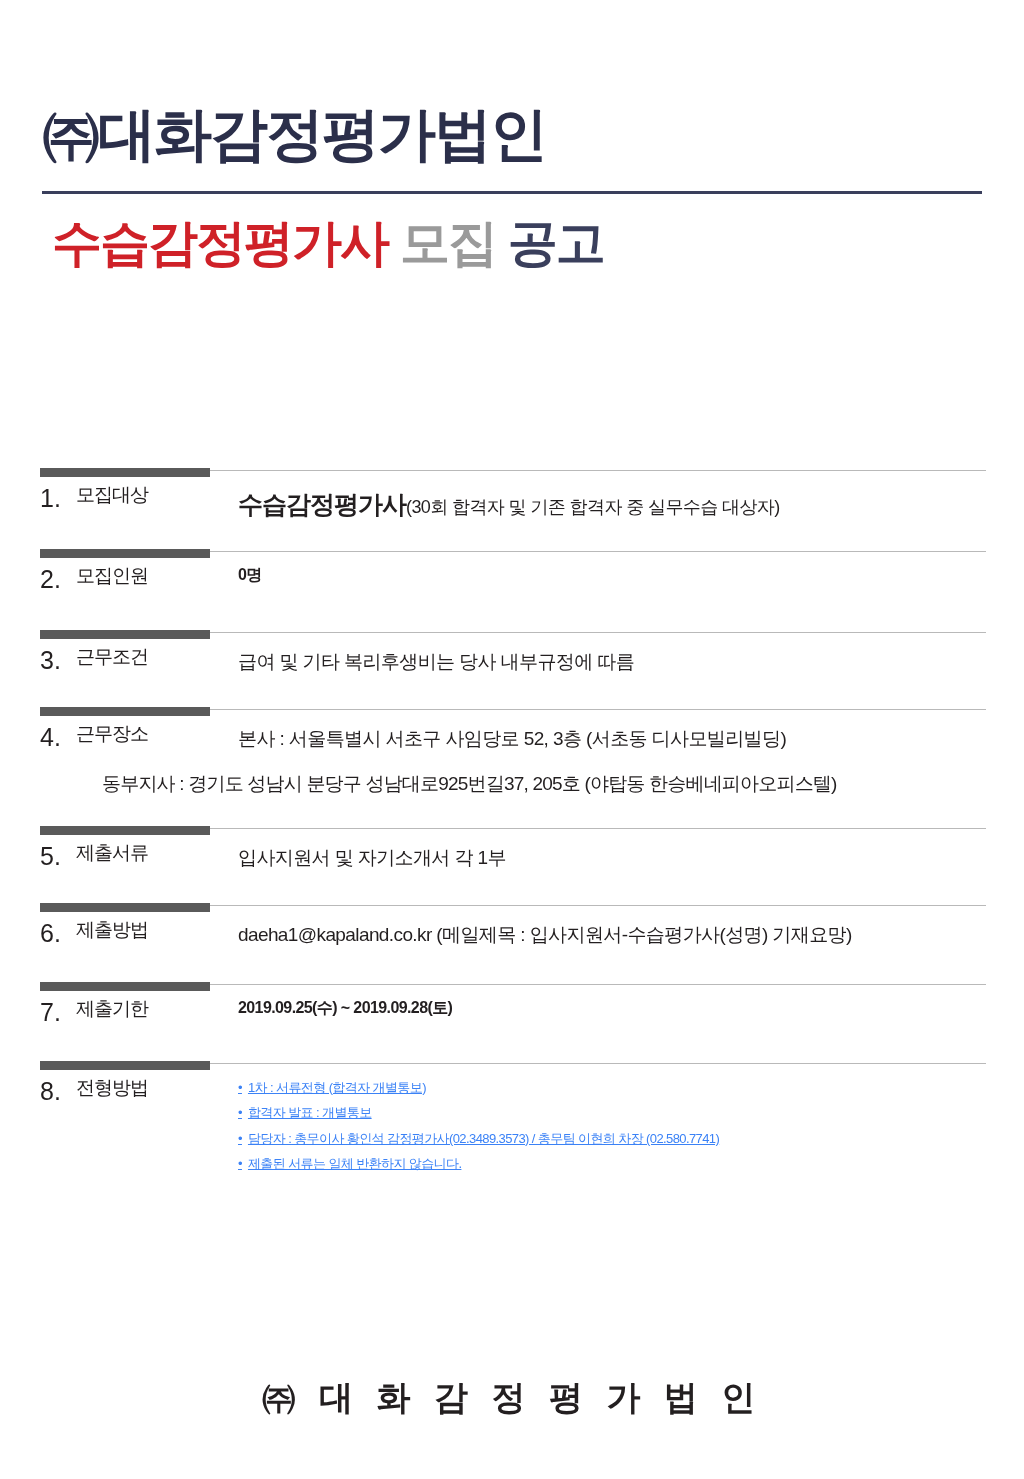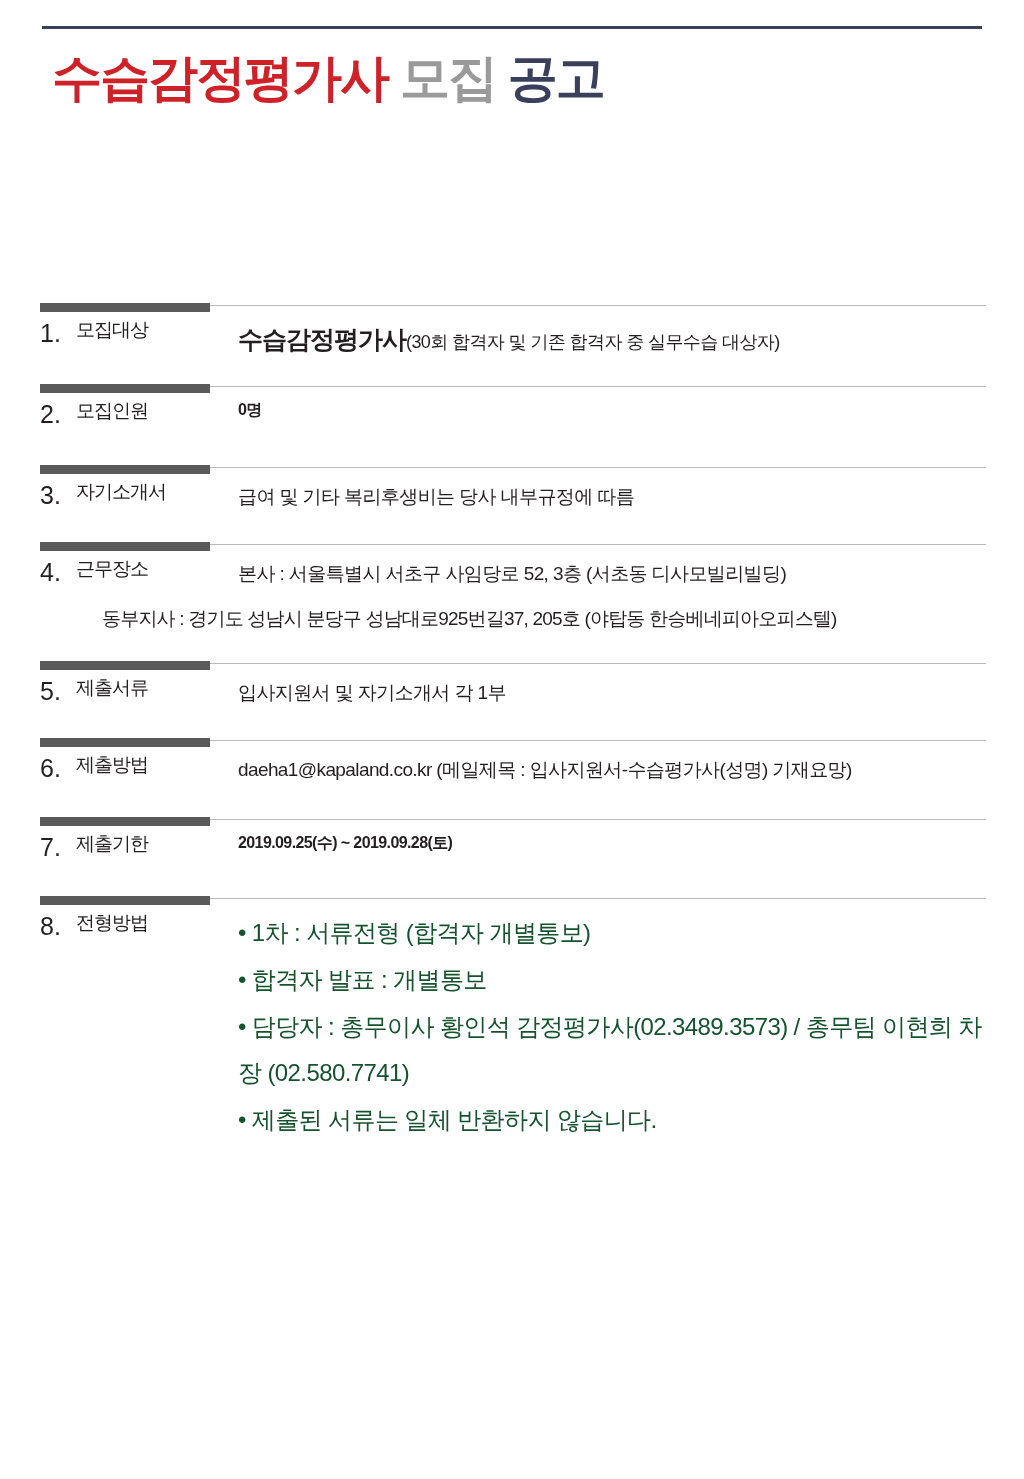--- a/index.html
+++ b/index.html
@@ -131,25 +131,26 @@
   .addr-indent {
     padding-left: 62px;
     font-size: 19px;
     letter-spacing: -0.8px;
     padding-top: 14px;
   }
   .bullets {
     padding-top: 4px;
   }
   .bullet {
-    font-size: 24px;
+    font-size: 13px;
     letter-spacing: -0.6px;
     line-height: 1.95;
-    color: #14532d;
+    color: #3b82f6;
     text-indent: 0;
+    text-decoration: underline;
   }
   .bullet .dot { margin-right: 6px; }
 
   
   .item-1 .row { min-height: 62px; }
   .item-2 .row { min-height: 62px; }
   .item-3 .row { min-height: 58px; }
   .item-4 .row { min-height: 40px; }
   .item-5 .row { min-height: 58px; }
   .item-6 .row { min-height: 60px; }
@@ -169,20 +170,21 @@
     font-weight: 700;
     letter-spacing: 7px;
     color: #231f20;
   }
 </style>
 </head>
 <body>
 
 <div class="page">
 
+  <h1 class="company-title">㈜대화감정평가법인</h1>
 
   <div class="rule"></div>
 
   <div class="headline">
     <span class="red">수습감정평가사</span><span>&nbsp;</span><span class="gray">모집</span><span>&nbsp;</span><span class="dark">공고</span>
   </div>
 
   <div class="items">
 
     <div class="item item-1">
@@ -202,21 +204,21 @@
         <div class="num">2.</div>
         <div class="label">모집인원</div>
         <div class="value big">0명</div>
       </div>
     </div>
 
     <div class="item item-3">
       <div class="sep"></div>
       <div class="row">
         <div class="num">3.</div>
-        <div class="label">자기소개서</div>
+        <div class="label">근무조건</div>
         <div class="value">급여 및 기타 복리후생비는 당사 내부규정에 따름</div>
       </div>
     </div>
 
     <div class="item item-4">
       <div class="sep"></div>
       <div class="row">
         <div class="num">4.</div>
         <div class="label">근무장소</div>
         <div class="value">본사 : 서울특별시 서초구 사임당로 52, 3층 (서초동 디사모빌리빌딩)</div>
@@ -260,14 +262,15 @@
           <div class="bullet"><span class="dot">•</span><span>1차 : 서류전형 (합격자 개별통보)</span></div>
           <div class="bullet"><span class="dot">•</span><span>합격자 발표 : 개별통보</span></div>
           <div class="bullet"><span class="dot">•</span><span>담당자 : 총무이사 황인석 감정평가사(02.3489.3573) / 총무팀 이현희 차장 (02.580.7741)</span></div>
           <div class="bullet"><span class="dot">•</span><span>제출된 서류는 일체 반환하지 않습니다.</span></div>
         </div>
       </div>
     </div>
 
   </div>
 
+  <div class="footer">㈜ 대 화 감 정 평 가 법 인</div>
 
 </div>
 
 </body></html>

